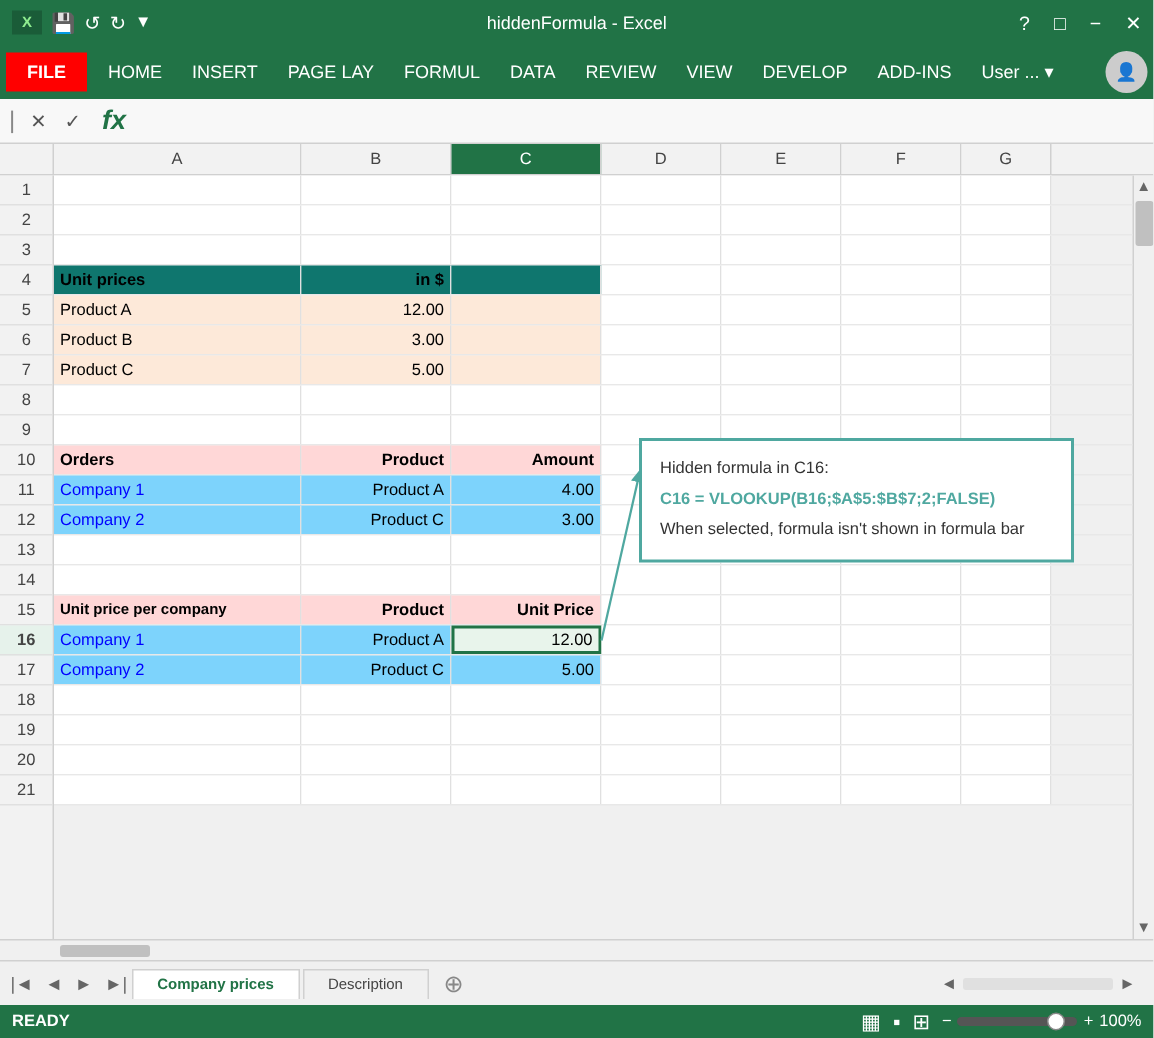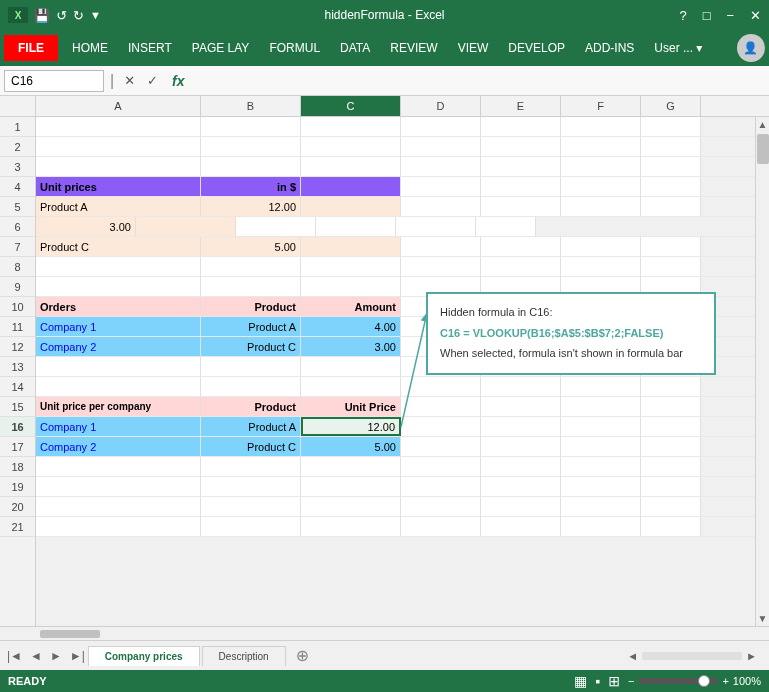--- a/index.html
+++ b/index.html
@@ -67,21 +67,21 @@
     .formula-icon { color: #555; font-size: 13px; padding: 0 4px; cursor: pointer; }
     .formula-input {
       flex: 1;
       border: none;
       font-size: 12px;
       background: white;
       border: 1px solid #bbb;
       height: 22px;
       padding: 2px 6px;
     }
-    .fx-label { color: #217346; font-style: italic; font-size: 14px; padding: 0 6px; font-weight: bold; }
+    .fx-label { color: #217346; font-style: italic; font-size: 18px; padding: 0 6px; font-weight: bold; }
 
     
     .col-headers {
       display: flex;
       background: #f2f2f2;
       border-bottom: 1px solid #d0d0d0;
     }
     .row-header-spacer {
       width: 36px;
       min-width: 36px;
@@ -142,21 +142,21 @@
     .cell.col-a { width: 165px; min-width: 165px; }
     .cell.col-b { width: 100px; min-width: 100px; text-align: right; justify-content: flex-end; }
     .cell.col-c { width: 100px; min-width: 100px; text-align: center; justify-content: flex-end; }
     .cell.col-d { width: 80px; min-width: 80px; }
     .cell.col-e { width: 80px; min-width: 80px; }
     .cell.col-f { width: 80px; min-width: 80px; }
     .cell.col-g { width: 60px; min-width: 60px; }
 
     
     .bold { font-weight: bold; }
-    .orange-bg { background: #8b5cf6; }
+    .orange-bg { background: #0f766e; }
     .light-orange { background: #fde9d9; }
     .blue-text { color: #0000ff; }
     .red-bg { background: #ffd7d7; }
     .pink-light { background: #7dd3fc; }
 
     
     .tooltip-box {
       position: absolute;
       background: white;
       border: 2px solid #4fa8a0;
@@ -286,21 +286,20 @@
   <div class="menu-item">VIEW</div>
   <div class="menu-item">DEVELOP</div>
   <div class="menu-item">ADD-INS</div>
   <div class="menu-item">User ... ▾</div>
   <div style="margin-left:auto;display:flex;align-items:center;gap:6px;">
     <div style="width:28px;height:28px;border-radius:50%;background:#ccc;display:flex;align-items:center;justify-content:center;color:#555;">👤</div>
   </div>
 </div>
 
 <div class="formula-bar">
-  <input class="cell-ref-box" value="C16" readonly="" style="">
   <span class="formula-sep">|</span>
   <span class="formula-icon">✕</span>
   <span class="formula-icon">✓</span>
   <span class="fx-label">fx</span>
 </div>
 
 <div class="main-area">
   <div class="grid-with-scroll">
     <div class="grid-main">
 
@@ -387,20 +386,21 @@
             <div class="cell col-a light-orange">Product A</div>
             <div class="cell col-b light-orange" style="justify-content:flex-end;">12.00</div>
             <div class="cell col-c light-orange"></div>
             <div class="cell col-d"></div>
             <div class="cell col-e"></div>
             <div class="cell col-f"></div>
             <div class="cell col-g"></div>
           </div>
 
           <div class="grid-row">
+            <div class="cell col-a light-orange">Product B</div>
             <div class="cell col-b light-orange" style="justify-content:flex-end;">3.00</div>
             <div class="cell col-c light-orange"></div>
             <div class="cell col-d"></div>
             <div class="cell col-e"></div>
             <div class="cell col-f"></div>
             <div class="cell col-g"></div>
           </div>
 
           <div class="grid-row">
             <div class="cell col-a light-orange">Product C</div>

